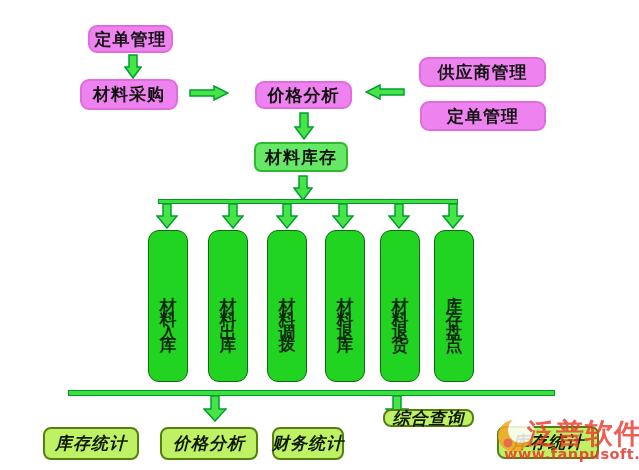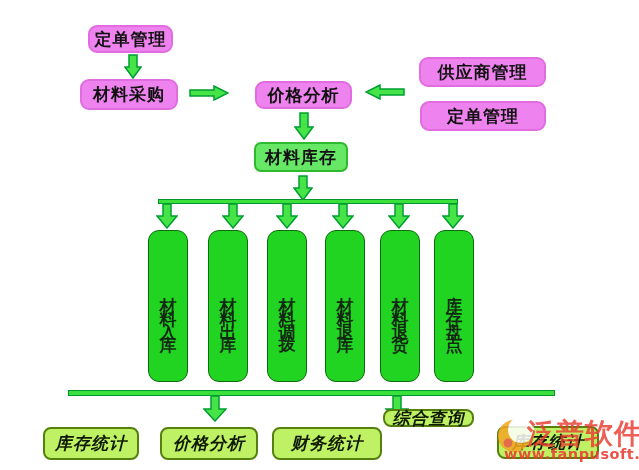--- a/index.html
+++ b/index.html
@@ -153,21 +153,21 @@
       </svg>
   </div>
   <div class="arr" style="left:385px;top:395px;">
     <svg width="24" height="27" viewBox="0 0 24 27">
         <polygon class="arrfill" points="8,1 16,1 16,14 23,14 12,26 1,14 8,14"></polygon>
       </svg>
   </div>
 
   <div class="node olive" style="left:43px;top:427px;width:96px;height:33px;">库存统计</div>
   <div class="node olive" style="left:160px;top:427px;width:98px;height:33px;">价格分析</div>
-  <div class="node olive" style="left:272px;top:427px;width:110px;height:33px;">财务统计</div>
+  <div class="node olive" style="left:272px;top:427px;width:72px;height:33px;">财务统计</div>
   <div class="node olive" style="left:383px;top:409px;width:91px;height:18px;">综合查询</div>
   <div class="node olive" style="left:497px;top:426px;width:102px;height:33px;">库存统计</div>
 
   <div class="wm-logo">
     <svg width="40" height="38" viewBox="0 0 40 38">
       <circle cx="19" cy="19" r="16" fill="#f5a623"></circle>
       <circle cx="26" cy="13" r="13" fill="#ffffff"></circle>
       <circle cx="13" cy="26" r="4.5" fill="#e9584a"></circle>
     </svg>
   </div>

